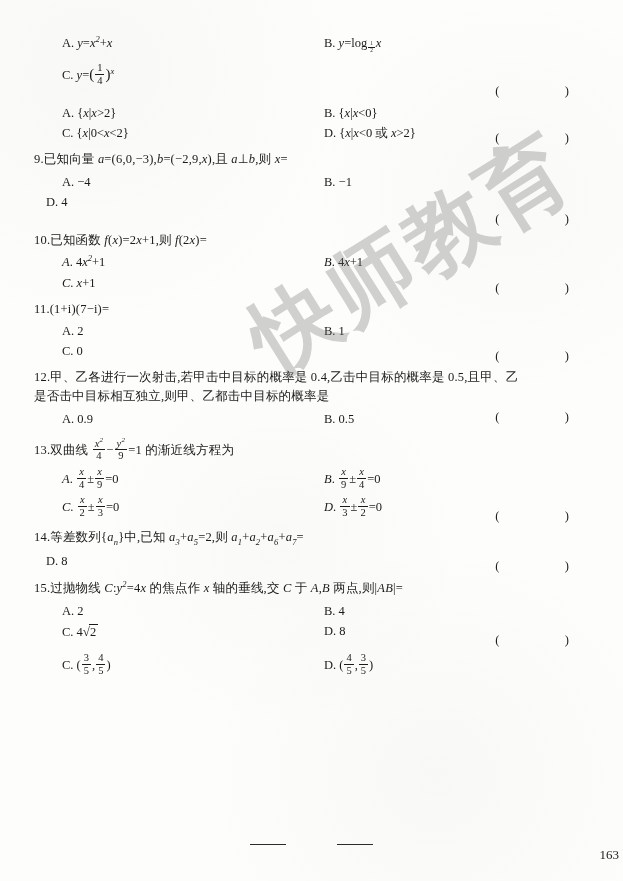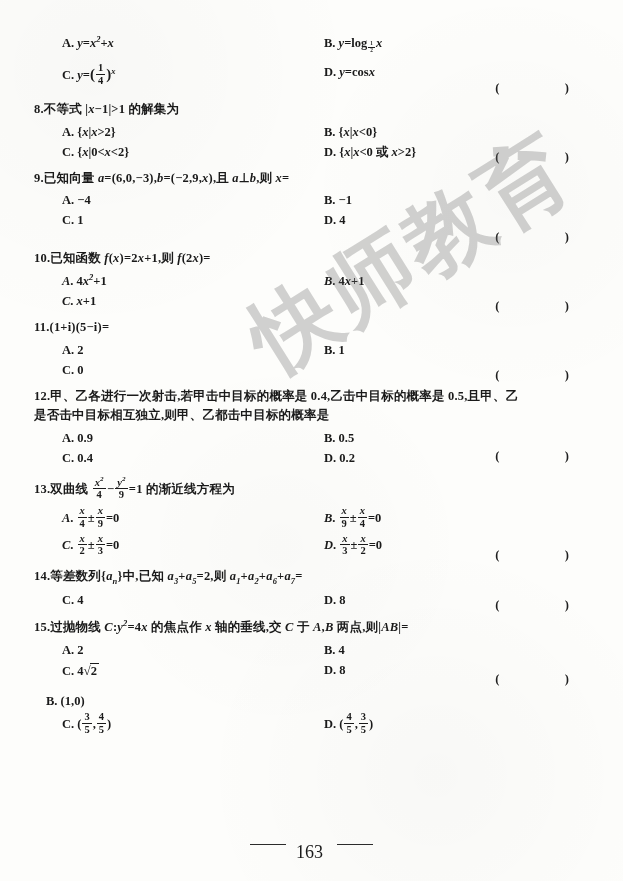--- a/index.html
+++ b/index.html
@@ -25,21 +25,20 @@
       radial-gradient(circle at 82% 22%, rgba(0,0,0,0.016), transparent 25%),
       radial-gradient(circle at 45% 62%, rgba(0,0,0,0.015), transparent 30%),
       radial-gradient(circle at 70% 88%, rgba(0,0,0,0.02), transparent 27%);
   }
   .content {
     position: absolute;
     left: 0;
     top: 0;
     width: 623px;
     padding: 0;
-    font-weight: bold;
   }
   .q {
     position: relative;
     padding: 0 46px 0 34px;
   }
   .stem {
     font-size: 12.5px;
     line-height: 1.5;
     letter-spacing: 0.2px;
   }
@@ -86,22 +85,22 @@
   .sqrt {
     border-top: 1px solid #1a1a1a;
     padding: 0 2px 0 1px;
     margin-left: -1px;
   }
   .pagenum {
     position: absolute;
     left: 0;
     right: 4px;
     bottom: 18px;
-    text-align: center;
-    font-size: 18px;
+    text-align: right;
+    font-size: 13px;
   }
   .rule {
     position: absolute;
     bottom: 36px;
     height: 1px;
     background: #2b2b2b;
   }
   .rule.l { left: 250px; width: 36px; }
   .rule.r { right: 250px; width: 36px; }
   .watermark {
@@ -140,33 +139,27 @@
           </div>
           <div class="opt b">
             <span class="up">B.</span>&nbsp;<span class="mth">y</span>=log<sub style="font-style:normal"><span class="frac" style="font-size:0.62em;vertical-align:-0.3em"><span class="num">1</span><span class="den">2</span></span></sub><span class="mth">x</span>
           </div>
         </div>
         <div class="spacer-sm"></div>
         <div class="optrow">
           <div class="opt a">
             <span class="up">C.</span>&nbsp;<span class="mth">y</span>=<span style="font-size:1.2em">(</span><span class="frac"><span class="num">1</span><span class="den">4</span></span><span style="font-size:1.2em">)</span><sup><span class="mth">x</span></sup>
           </div>
-          <div class="opt b">
-            <span class="up">D.</span>&nbsp;<span class="mth">y</span>=cos<span class="mth">x</span>
-          </div>
         </div>
       </div>
     </div>
 
     <div class="spacer-md"></div>
 
     <div class="q">
-      <div class="stem">
-        8.不等式 |<span class="mth">x</span>−1|&gt;1 的解集为
-      </div>
       <div class="paren" style="top:-19px">(&nbsp;&nbsp;&nbsp;)</div>
       <div class="opts">
         <div class="optrow">
           <div class="opt a">
             <span class="up">A.</span>&nbsp;{<span class="mth">x</span>|<span class="mth">x</span>&gt;2}
           </div>
           <div class="opt b">
             <span class="up">B.</span>&nbsp;{<span class="mth">x</span>|<span class="mth">x</span>&lt;0}
           </div>
         </div>
@@ -187,21 +180,20 @@
       <div class="stem">
         9.已知向量 <span class="mth">a</span>=(6,0,−3),<span class="mth">b</span>=(−2,9,<span class="mth">x</span>),且 <span class="mth">a</span>⊥<span class="mth">b</span>,则 <span class="mth">x</span>=
       </div>
       <div class="paren" style="top:-19px">(&nbsp;&nbsp;&nbsp;)</div>
       <div class="opts">
         <div class="optrow">
           <div class="opt a"><span class="up">A.</span>&nbsp;−4</div>
           <div class="opt b"><span class="up">B.</span>&nbsp;−1</div>
         </div>
         <div class="optrow">
-          <div class="opt a"><span class="up">C.</span>&nbsp;1</div>
           <div class="opt b"><span class="up">D.</span>&nbsp;4</div>
         </div>
       </div>
     </div>
 
     <div class="spacer-lg"></div>
 
     <div class="q">
       <div class="stem">
         10.已知函数 <span class="mth">f</span>(<span class="mth">x</span>)=2<span class="mth">x</span>+1,则 <span class="mth">f</span>(2<span class="mth">x</span>)=
@@ -215,21 +207,21 @@
         <div class="optrow">
           <div class="opt a"><span class="mth">C</span>.&nbsp;<span class="mth">x</span>+1</div>
         </div>
       </div>
     </div>
 
     <div class="spacer-sm"></div>
 
     <div class="q">
       <div class="stem">
-        11.(1+i)(5−i)=
+        11.(1+i)(7−i)=
       </div>
       <div class="paren" style="top:-19px">(&nbsp;&nbsp;&nbsp;)</div>
       <div class="opts">
         <div class="optrow">
           <div class="opt a"><span class="up">A.</span>&nbsp;2</div>
           <div class="opt b"><span class="up">B.</span>&nbsp;1</div>
         </div>
         <div class="optrow">
           <div class="opt a"><span class="up">C.</span>&nbsp;0</div>
         </div>
@@ -242,24 +234,20 @@
       <div class="stem">
         12.甲、乙各进行一次射击,若甲击中目标的概率是 0.4,乙击中目标的概率是 0.5,且甲、乙<br>
         是否击中目标相互独立,则甲、乙都击中目标的概率是
       </div>
       <div class="paren" style="top:-19px">(&nbsp;&nbsp;&nbsp;)</div>
       <div class="opts">
         <div class="optrow">
           <div class="opt a"><span class="up">A.</span>&nbsp;0.9</div>
           <div class="opt b"><span class="up">B.</span>&nbsp;0.5</div>
         </div>
-        <div class="optrow">
-          <div class="opt a"><span class="up">C.</span>&nbsp;0.4</div>
-          <div class="opt b"><span class="up">D.</span>&nbsp;0.2</div>
-        </div>
       </div>
     </div>
 
     <div class="spacer-sm"></div>
 
     <div class="q">
       <div class="stem" style="line-height:2.0">
         13.双曲线 <span class="frac"><span class="num"><span class="mth">x</span><sup>2</sup></span><span class="den">4</span></span>−<span class="frac"><span class="num"><span class="mth">y</span><sup>2</sup></span><span class="den">9</span></span>=1 的渐近线方程为
       </div>
       <div class="paren" style="top:-26px">(&nbsp;&nbsp;&nbsp;)</div>
@@ -285,21 +273,20 @@
 
     <div class="spacer-sm"></div>
 
     <div class="q">
       <div class="stem">
         14.等差数列{<span class="mth">a</span><sub>n</sub>}中,已知 <span class="mth">a</span><sub>3</sub>+<span class="mth">a</span><sub>5</sub>=2,则 <span class="mth">a</span><sub>1</sub>+<span class="mth">a</span><sub>2</sub>+<span class="mth">a</span><sub>6</sub>+<span class="mth">a</span><sub>7</sub>=
       </div>
       <div class="paren" style="top:-19px">(&nbsp;&nbsp;&nbsp;)</div>
       <div class="opts">
         <div class="optrow">
-          <div class="opt a"><span class="up">C.</span>&nbsp;4</div>
           <div class="opt b"><span class="up">D.</span>&nbsp;8</div>
         </div>
       </div>
     </div>
 
     <div class="spacer-sm"></div>
 
     <div class="q">
       <div class="stem">
         15.过抛物线 <span class="mth">C</span>:<span class="mth">y</span><sup>2</sup>=4<span class="mth">x</span> 的焦点作 <span class="mth">x</span> 轴的垂线,交 <span class="mth">C</span> 于 <span class="mth">A</span>,<span class="mth">B</span> 两点,则|<span class="mth">AB</span>|=
@@ -316,21 +303,20 @@
         </div>
       </div>
     </div>
 
     <div class="spacer-sm"></div>
 
     <div class="q">
       <div class="paren" style="top:-19px">(&nbsp;&nbsp;&nbsp;)</div>
       <div class="opts">
         <div class="optrow">
-          <div class="opt b"><span class="up">B.</span>&nbsp;(1,0)</div>
         </div>
         <div class="optrow" style="line-height:2.2">
           <div class="opt a">
             <span class="up">C.</span>&nbsp;(<span class="frac"><span class="num">3</span><span class="den">5</span></span>,<span class="frac"><span class="num">4</span><span class="den">5</span></span>)
           </div>
           <div class="opt b">
             <span class="up">D.</span>&nbsp;(<span class="frac"><span class="num">4</span><span class="den">5</span></span>,<span class="frac"><span class="num">3</span><span class="den">5</span></span>)
           </div>
         </div>
       </div>

